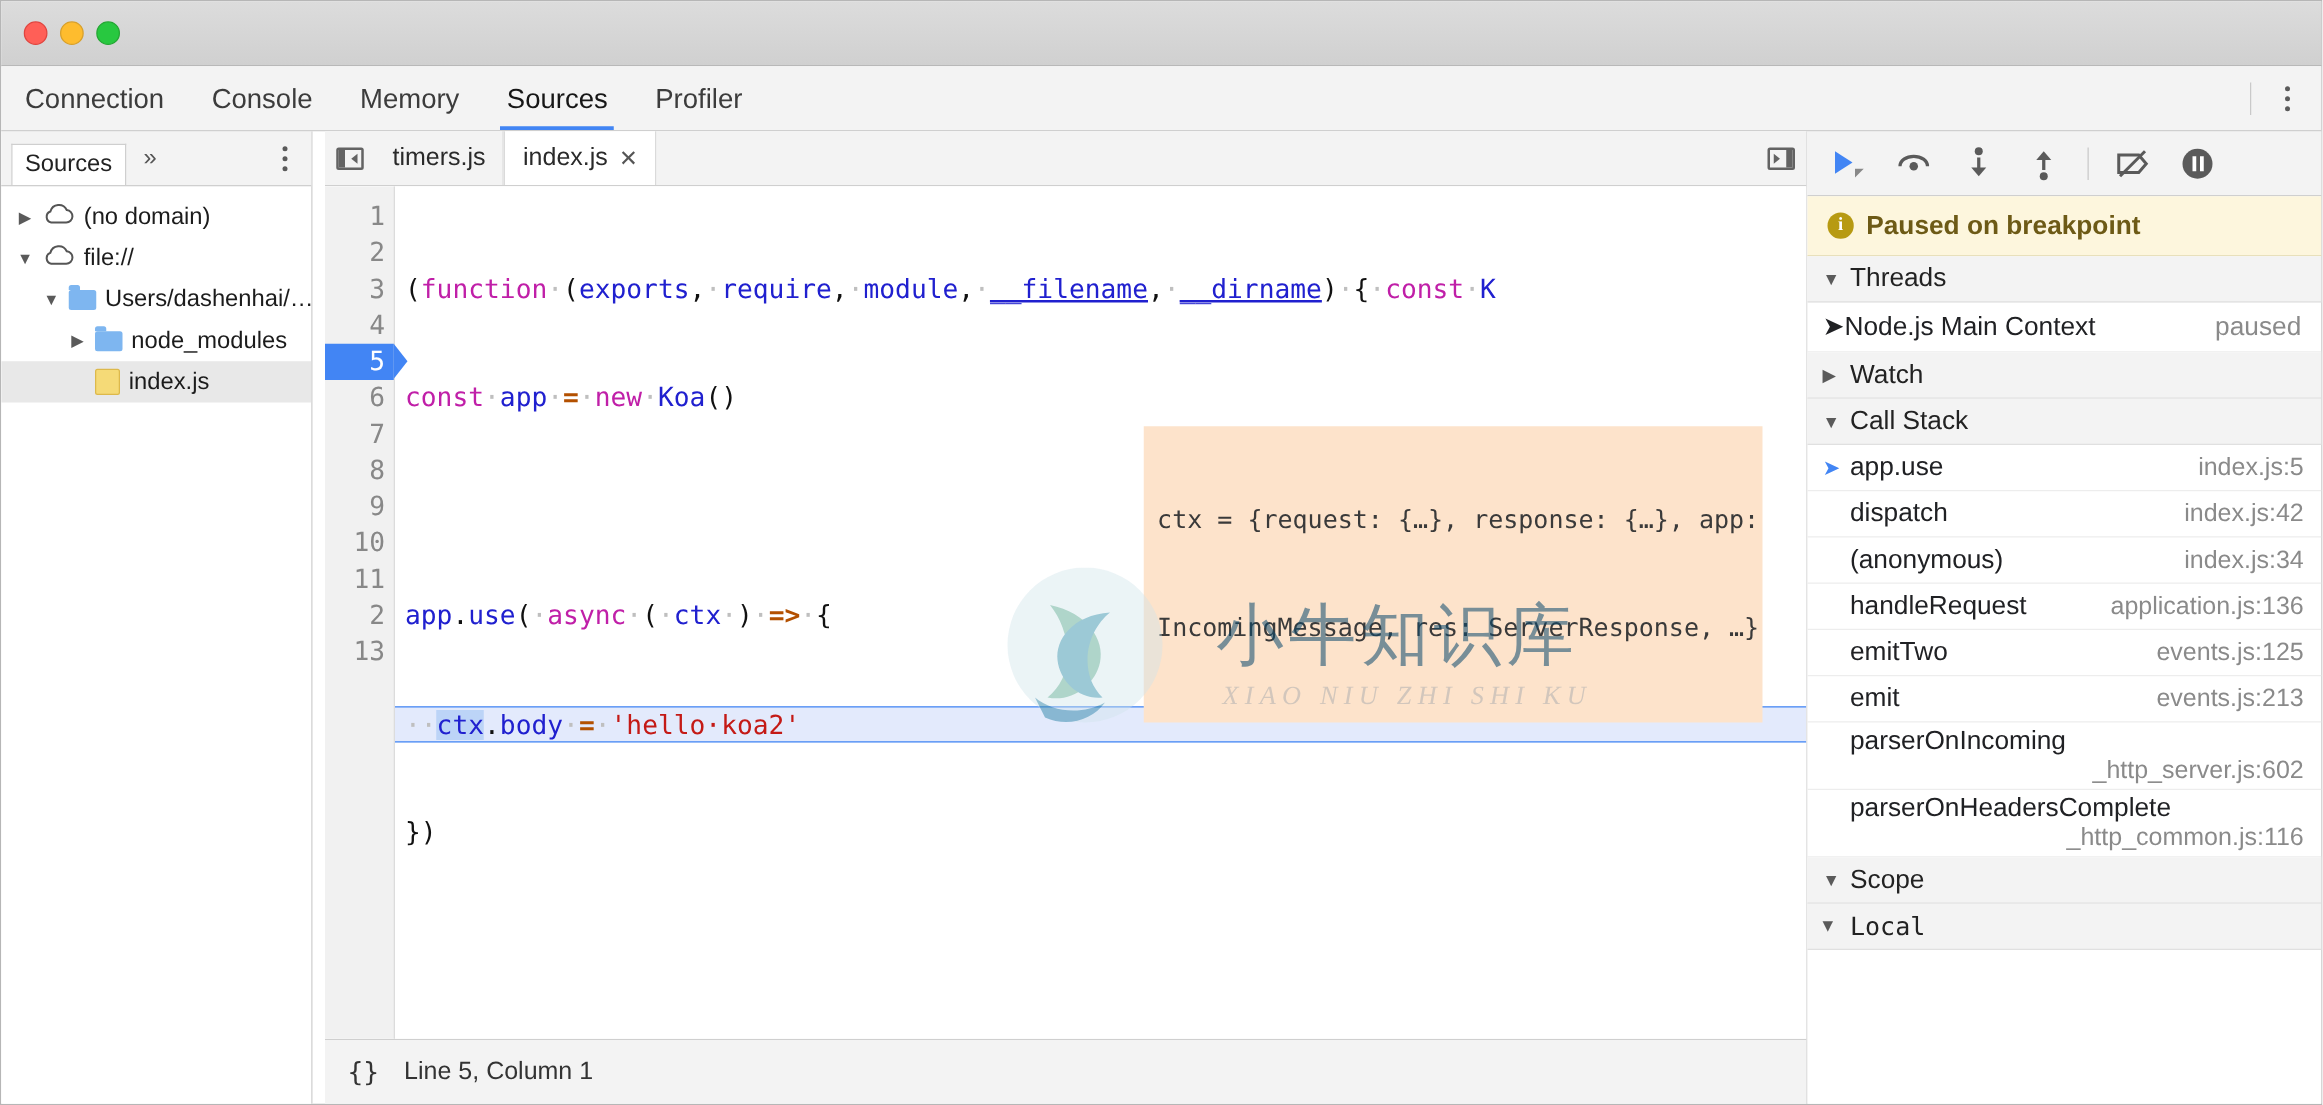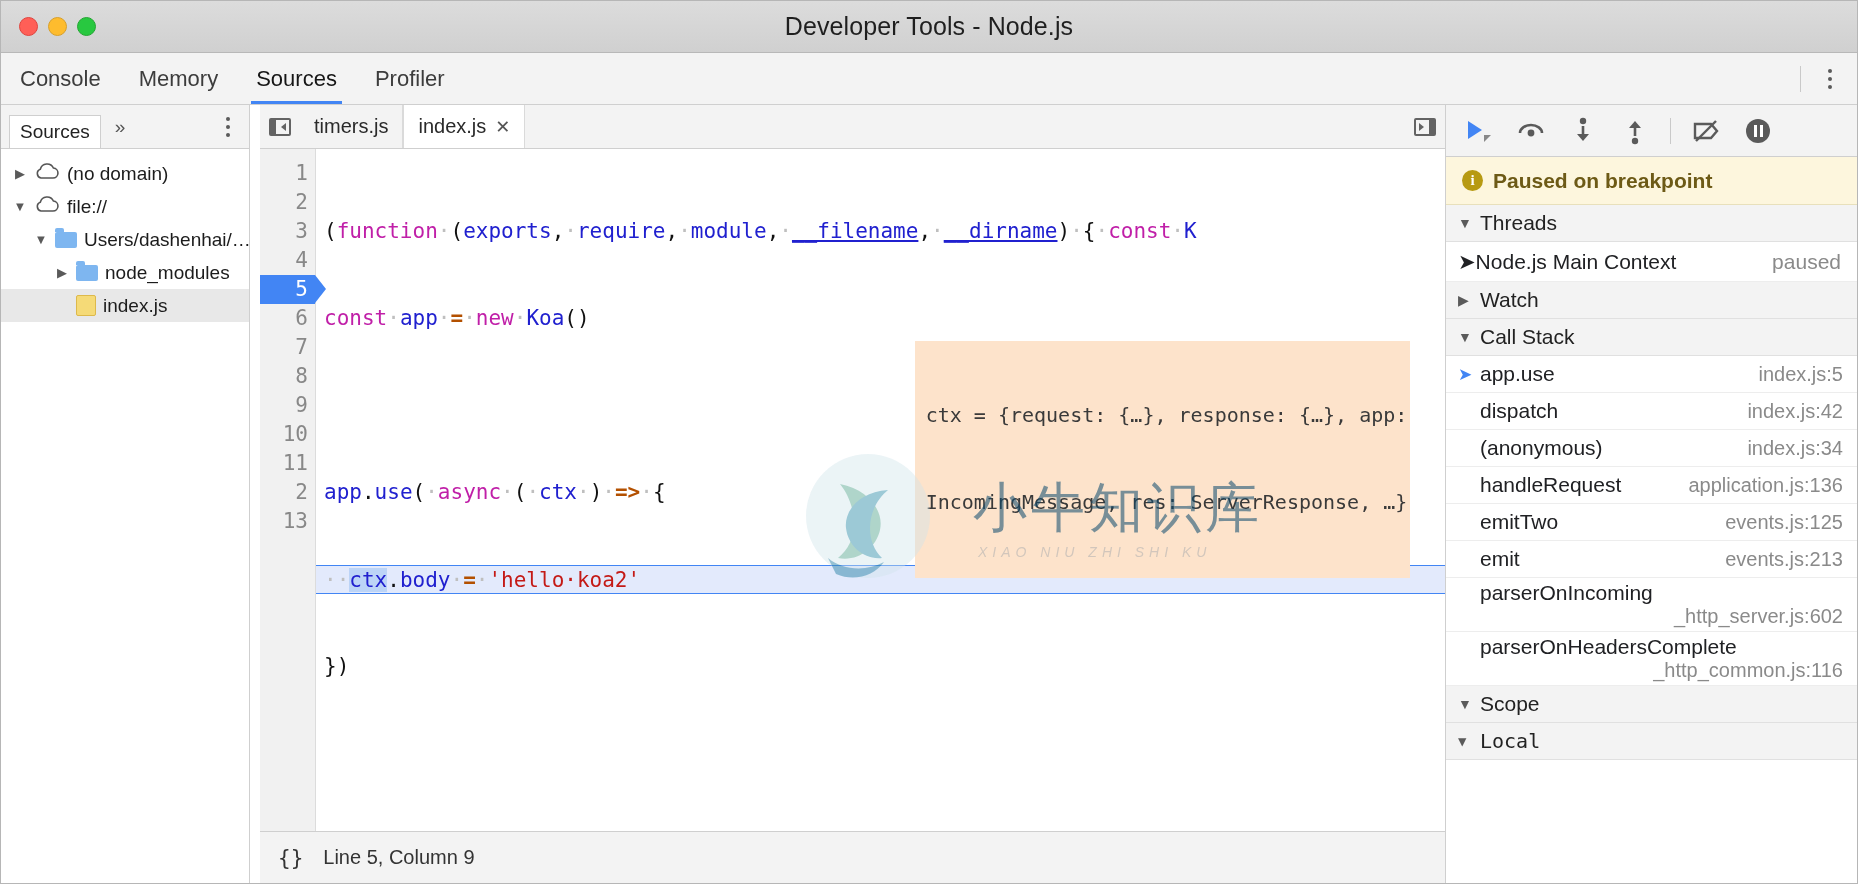--- a/index.html
+++ b/index.html
@@ -196,22 +196,22 @@
     position: absolute; left: 510px; top: 305px; width: 530px; height: 150px;
     pointer-events: none; opacity: .55;
   }
   .wm-text {
     position: absolute; left: 203px; top: 18px;
     font-size: 54px; color: #0c4a6e; letter-spacing: 4px;
     font-family: "DejaVu Sans", sans-serif;
   }
   .wm-sub {
     position: absolute; left: 208px; top: 90px;
-    font-size: 14px; color: #b0b0b0; letter-spacing: 5px;
-    font-family: Liberation Sans, sans-serif; font-style: italic;
+    font-size: 21px; color: #b0b0b0; letter-spacing: 5px;
+    font-family: Liberation Serif, serif; font-style: italic;
   }
 
   
   .statusbar {
     height: 52px; flex: 0 0 52px; background: #f3f3f3;
     border-top: 1px solid #cfcfcf; display: flex; align-items: center;
     padding-left: 18px; gap: 20px; font-size: 20px; color: #333;
   }
   .braces { font-family: "DejaVu Sans Mono", monospace; font-size: 21px; color: #333; }
 
@@ -267,24 +267,24 @@
 <body>
 
 <div class="window">
 
   <div class="titlebar">
     <div class="traffic">
       <span class="light red"></span>
       <span class="light yellow"></span>
       <span class="light green"></span>
     </div>
-    <div class="win-title">Developer Tools - Node.js</div>
   </div>
 
   <div class="tabstrip">
+    <div class="mtab">Connection</div>
     <div class="mtab">Console</div>
     <div class="mtab">Memory</div>
     <div class="mtab active">Sources</div>
     <div class="mtab">Profiler</div>
     <div class="tabstrip-right">
       <span class="vdiv"></span>
       <span class="kebab">
           <i></i>
           <i></i>
           <i></i>
@@ -415,21 +415,21 @@
             <path d="M118 36c-10 8-18 22-18 38 0 12 4 22 12 30-18 2-34-12-36-30-2-16 12-36 42-38z" fill="#4c9db5"></path>
             <path d="M58 104c14 12 38 14 56 4-10 14-30 20-48 12z" fill="#3f8fb0"></path>
           </svg>
           <div class="wm-text">小牛知识库</div>
           <div class="wm-sub">XIAO NIU ZHI SHI KU</div>
         </div>
       </div>
 
       <div class="statusbar">
         <span class="braces">{}</span>
-        <span>Line 5, Column 9</span>
+        <span>Line 5, Column 1</span>
       </div>
     </div>
 
     <div class="debugger">
       <div class="dbg-toolbar">
         <span class="dbgbtn">
           <svg width="30" height="26" viewBox="0 0 30 26">
               <path d="M4 3l14 9-14 9z" fill="#4285f4"></path>
               <path d="M20 17l7 0-7 7z" fill="#888"></path>
             </svg>

